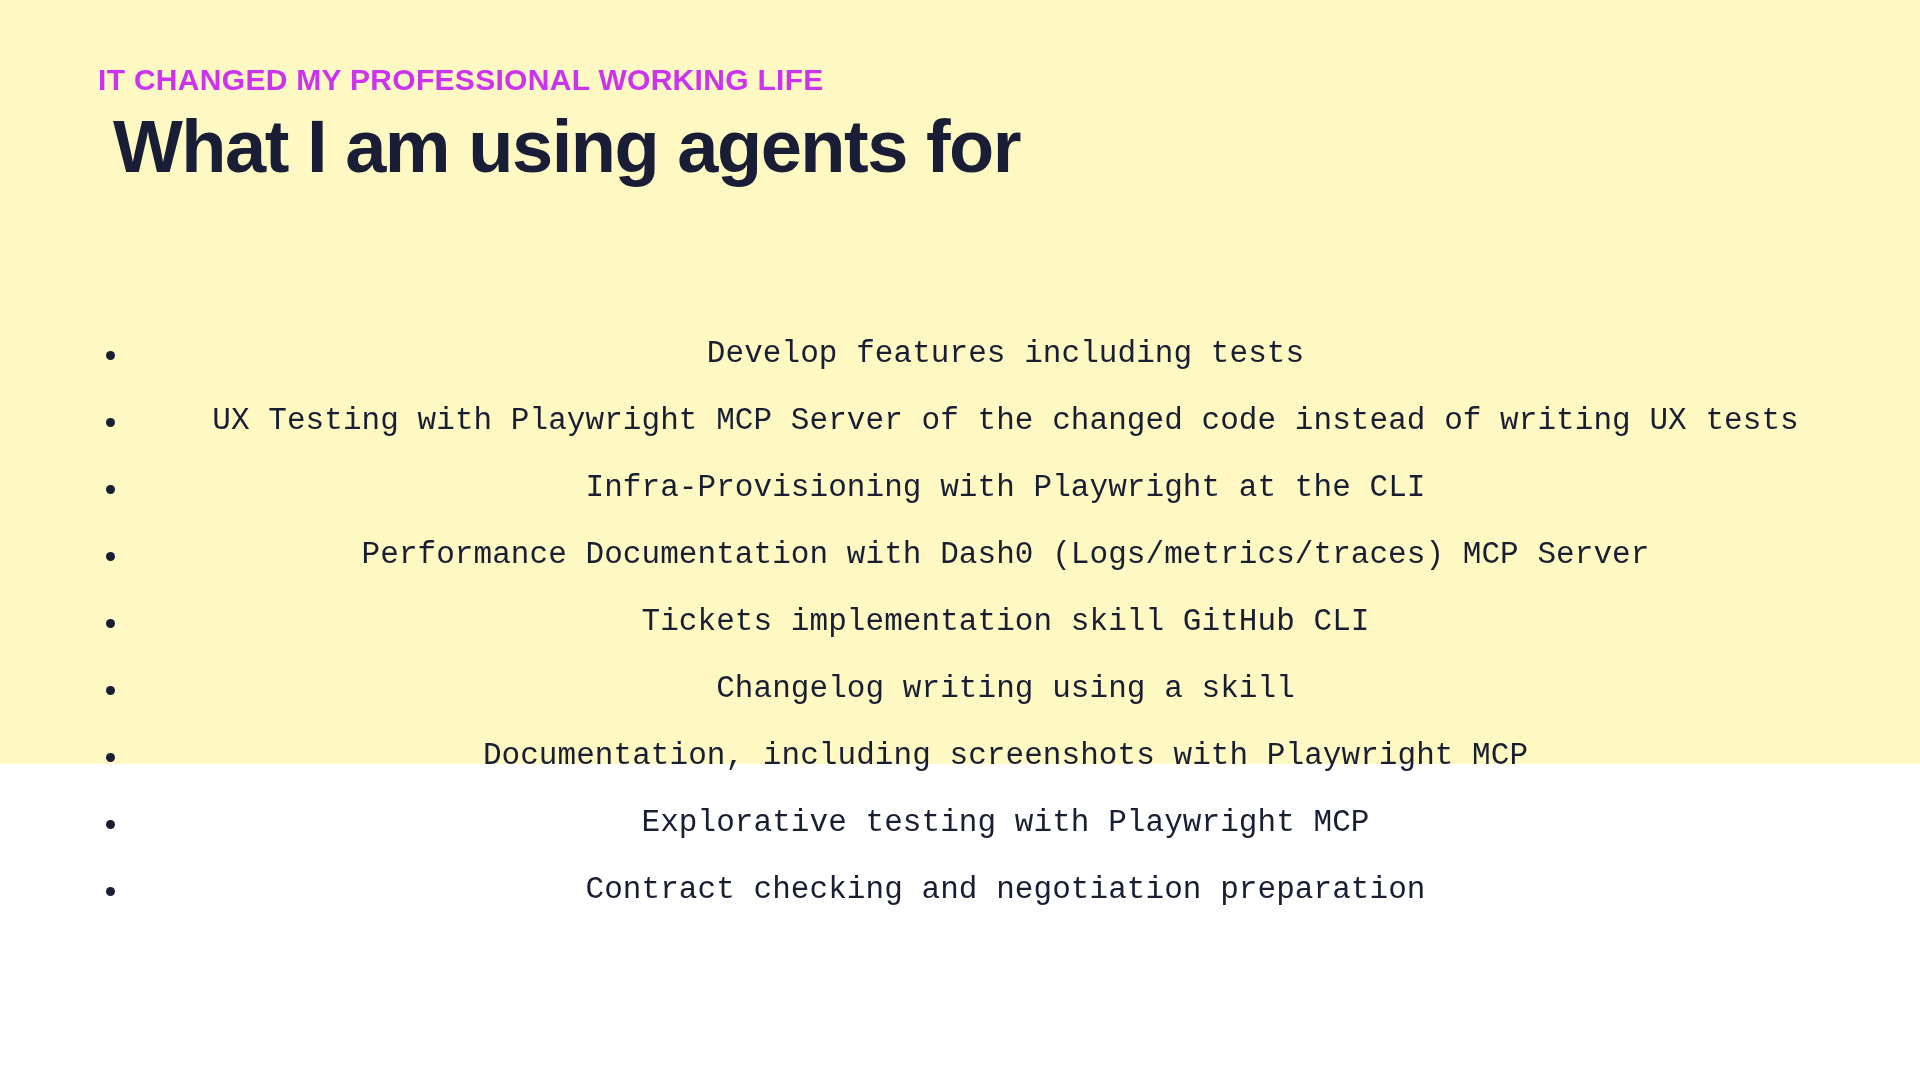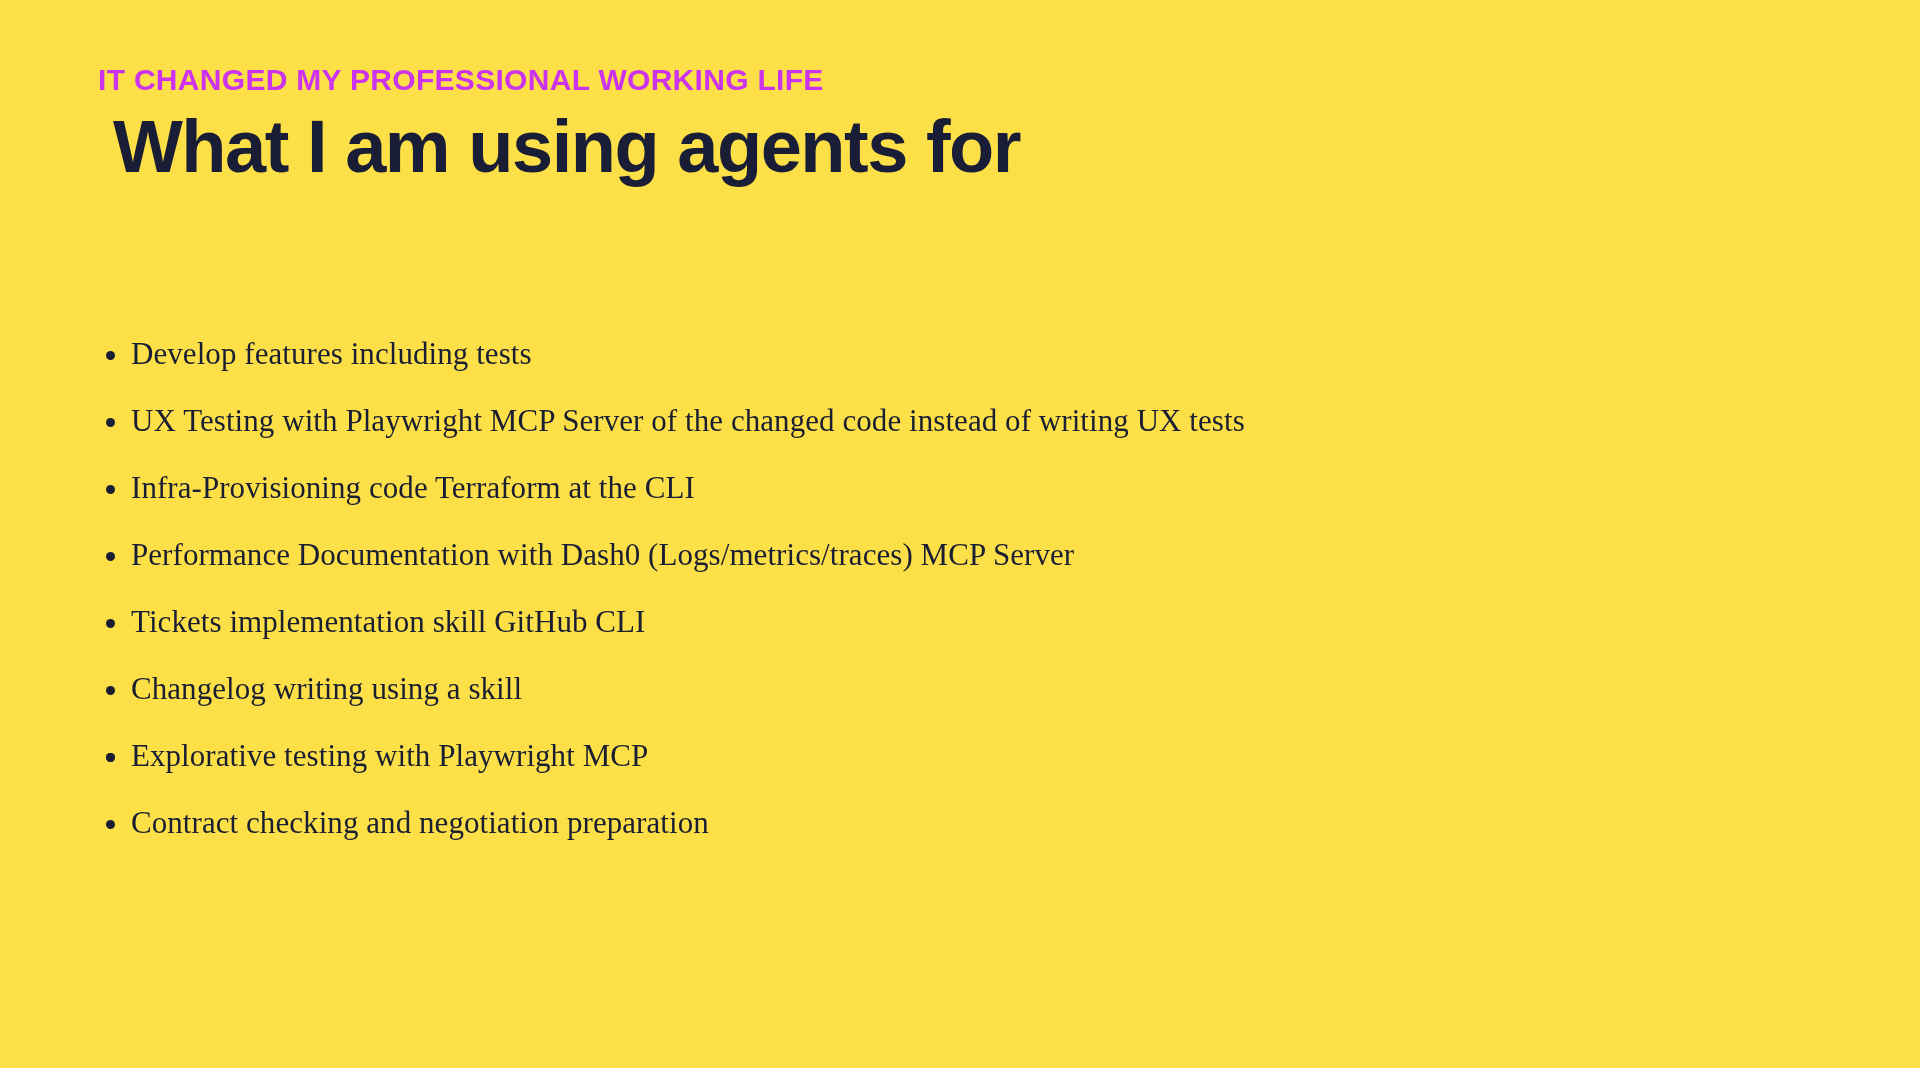--- a/index.html
+++ b/index.html
@@ -12,22 +12,22 @@
     width: 1920px;
     height: 1080px;
     overflow: hidden;
     font-family: "Liberation Sans", sans-serif;
     -webkit-font-smoothing: antialiased;
   }
 
   .slide {
     position: relative;
     width: 1920px;
-    height: 1068px;
-    background: #fde047;
+    height: 764px;
+    background: #fef9c3;
     box-sizing: border-box;
   }
 
   .slide-inner {
     position: absolute;
     left: 98px;
     top: 0;
     right: 60px;
   }
 
@@ -67,27 +67,28 @@
     position: absolute;
     left: 98px;
     top: 333px;
     right: 40px;
   }
 
   .bullet-item {
     position: relative;
     padding-left: 33px;
     margin: 0 0 25px 0;
-    font-family: Liberation Serif, serif;
+    font-family: Liberation Mono, monospace;
     font-weight: 400;
     font-size: 31px;
     line-height: 42px;
     letter-spacing: 0.002em;
     color: #1A1E33;
     white-space: nowrap;
+    text-align: center;
   }
 
   .bullet-item:last-child {
     margin-bottom: 8px;
   }
 
   .bullet-dot {
     position: absolute;
     left: 8px;
     top: 18px;
@@ -120,40 +121,41 @@
       <span class="bullet-text">Develop features including tests</span>
     </li>
 
     <li class="bullet-item">
       <span class="bullet-dot"></span>
       <span class="bullet-text">UX Testing with Playwright MCP Server of the changed code instead of writing UX tests</span>
     </li>
 
     <li class="bullet-item">
       <span class="bullet-dot"></span>
-      <span class="bullet-text">Infra-Provisioning code Terraform at the CLI</span>
+      <span class="bullet-text">Infra-Provisioning with Playwright at the CLI</span>
     </li>
 
     <li class="bullet-item">
       <span class="bullet-dot"></span>
       <span class="bullet-text">Performance Documentation with Dash0 (Logs/metrics/traces) MCP Server</span>
     </li>
 
     <li class="bullet-item">
       <span class="bullet-dot"></span>
       <span class="bullet-text">Tickets implementation skill GitHub CLI</span>
     </li>
 
     <li class="bullet-item">
       <span class="bullet-dot"></span>
       <span class="bullet-text">Changelog writing using a skill</span>
     </li>
 
     <li class="bullet-item">
       <span class="bullet-dot"></span>
+      <span class="bullet-text">Documentation, including screenshots with Playwright MCP</span>
     </li>
 
     <li class="bullet-item">
       <span class="bullet-dot"></span>
       <span class="bullet-text">Explorative testing with Playwright MCP</span>
     </li>
 
 
     <li class="bullet-item">
       <span class="bullet-dot"></span>

